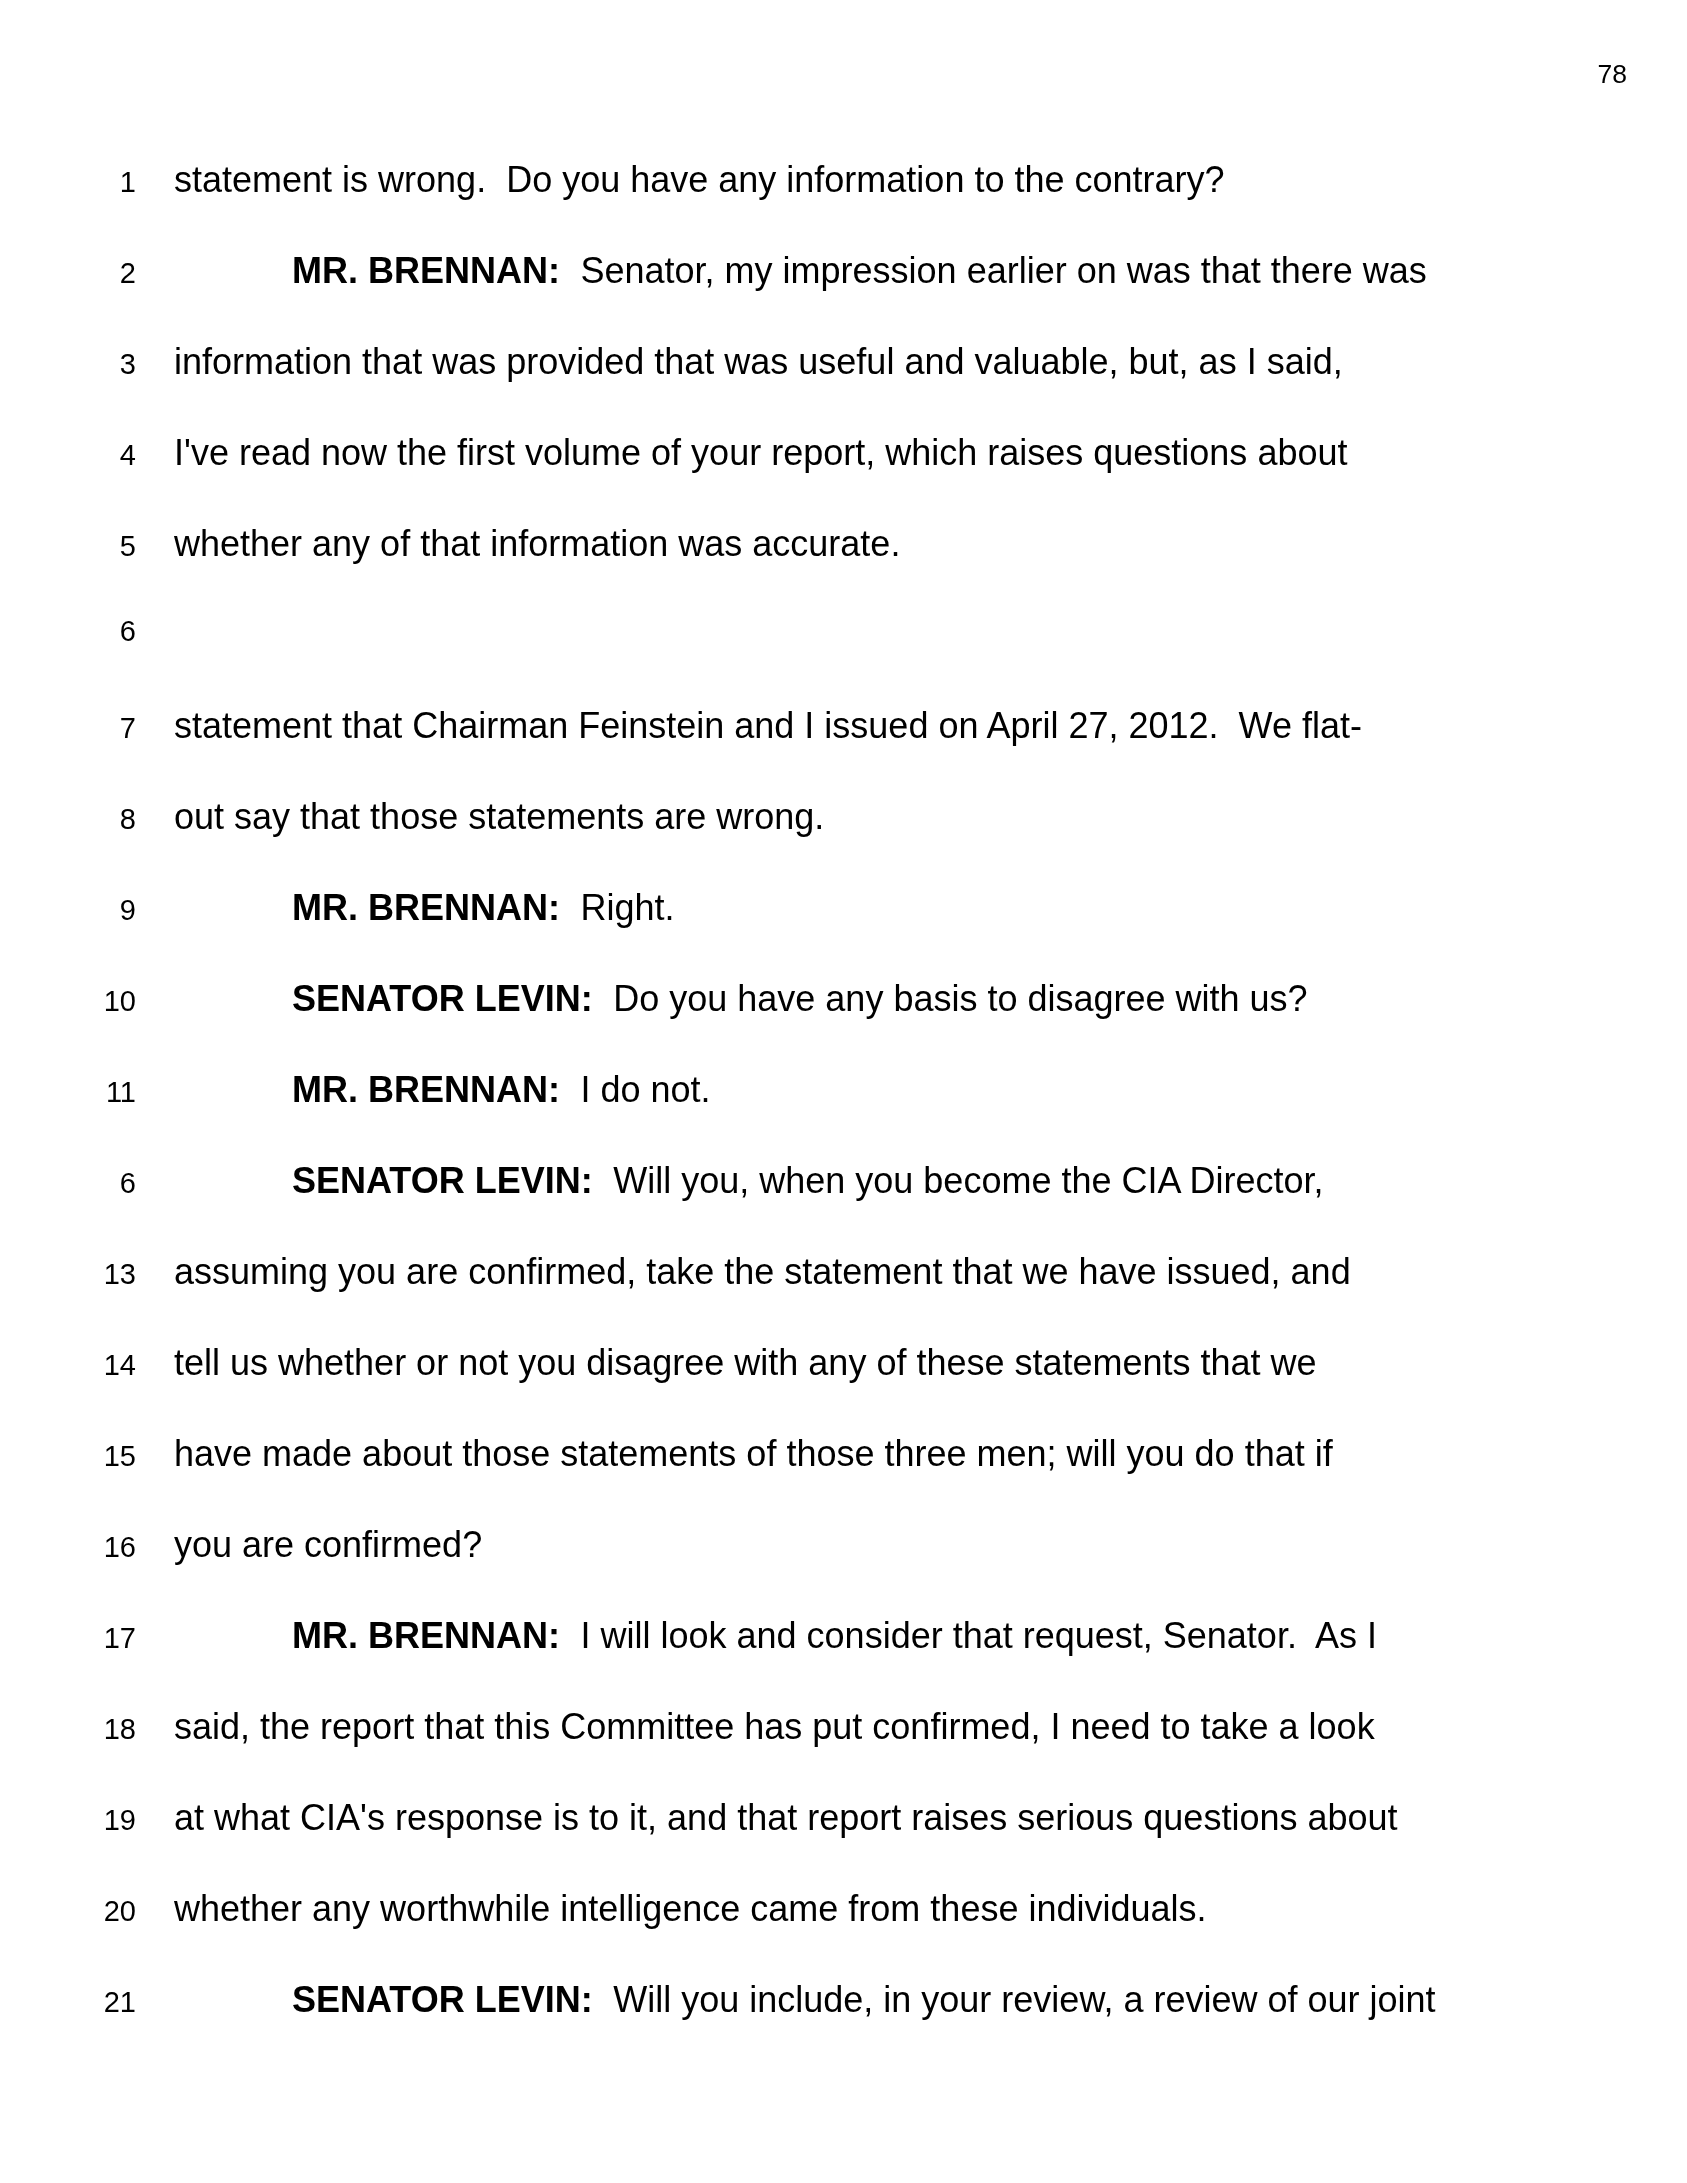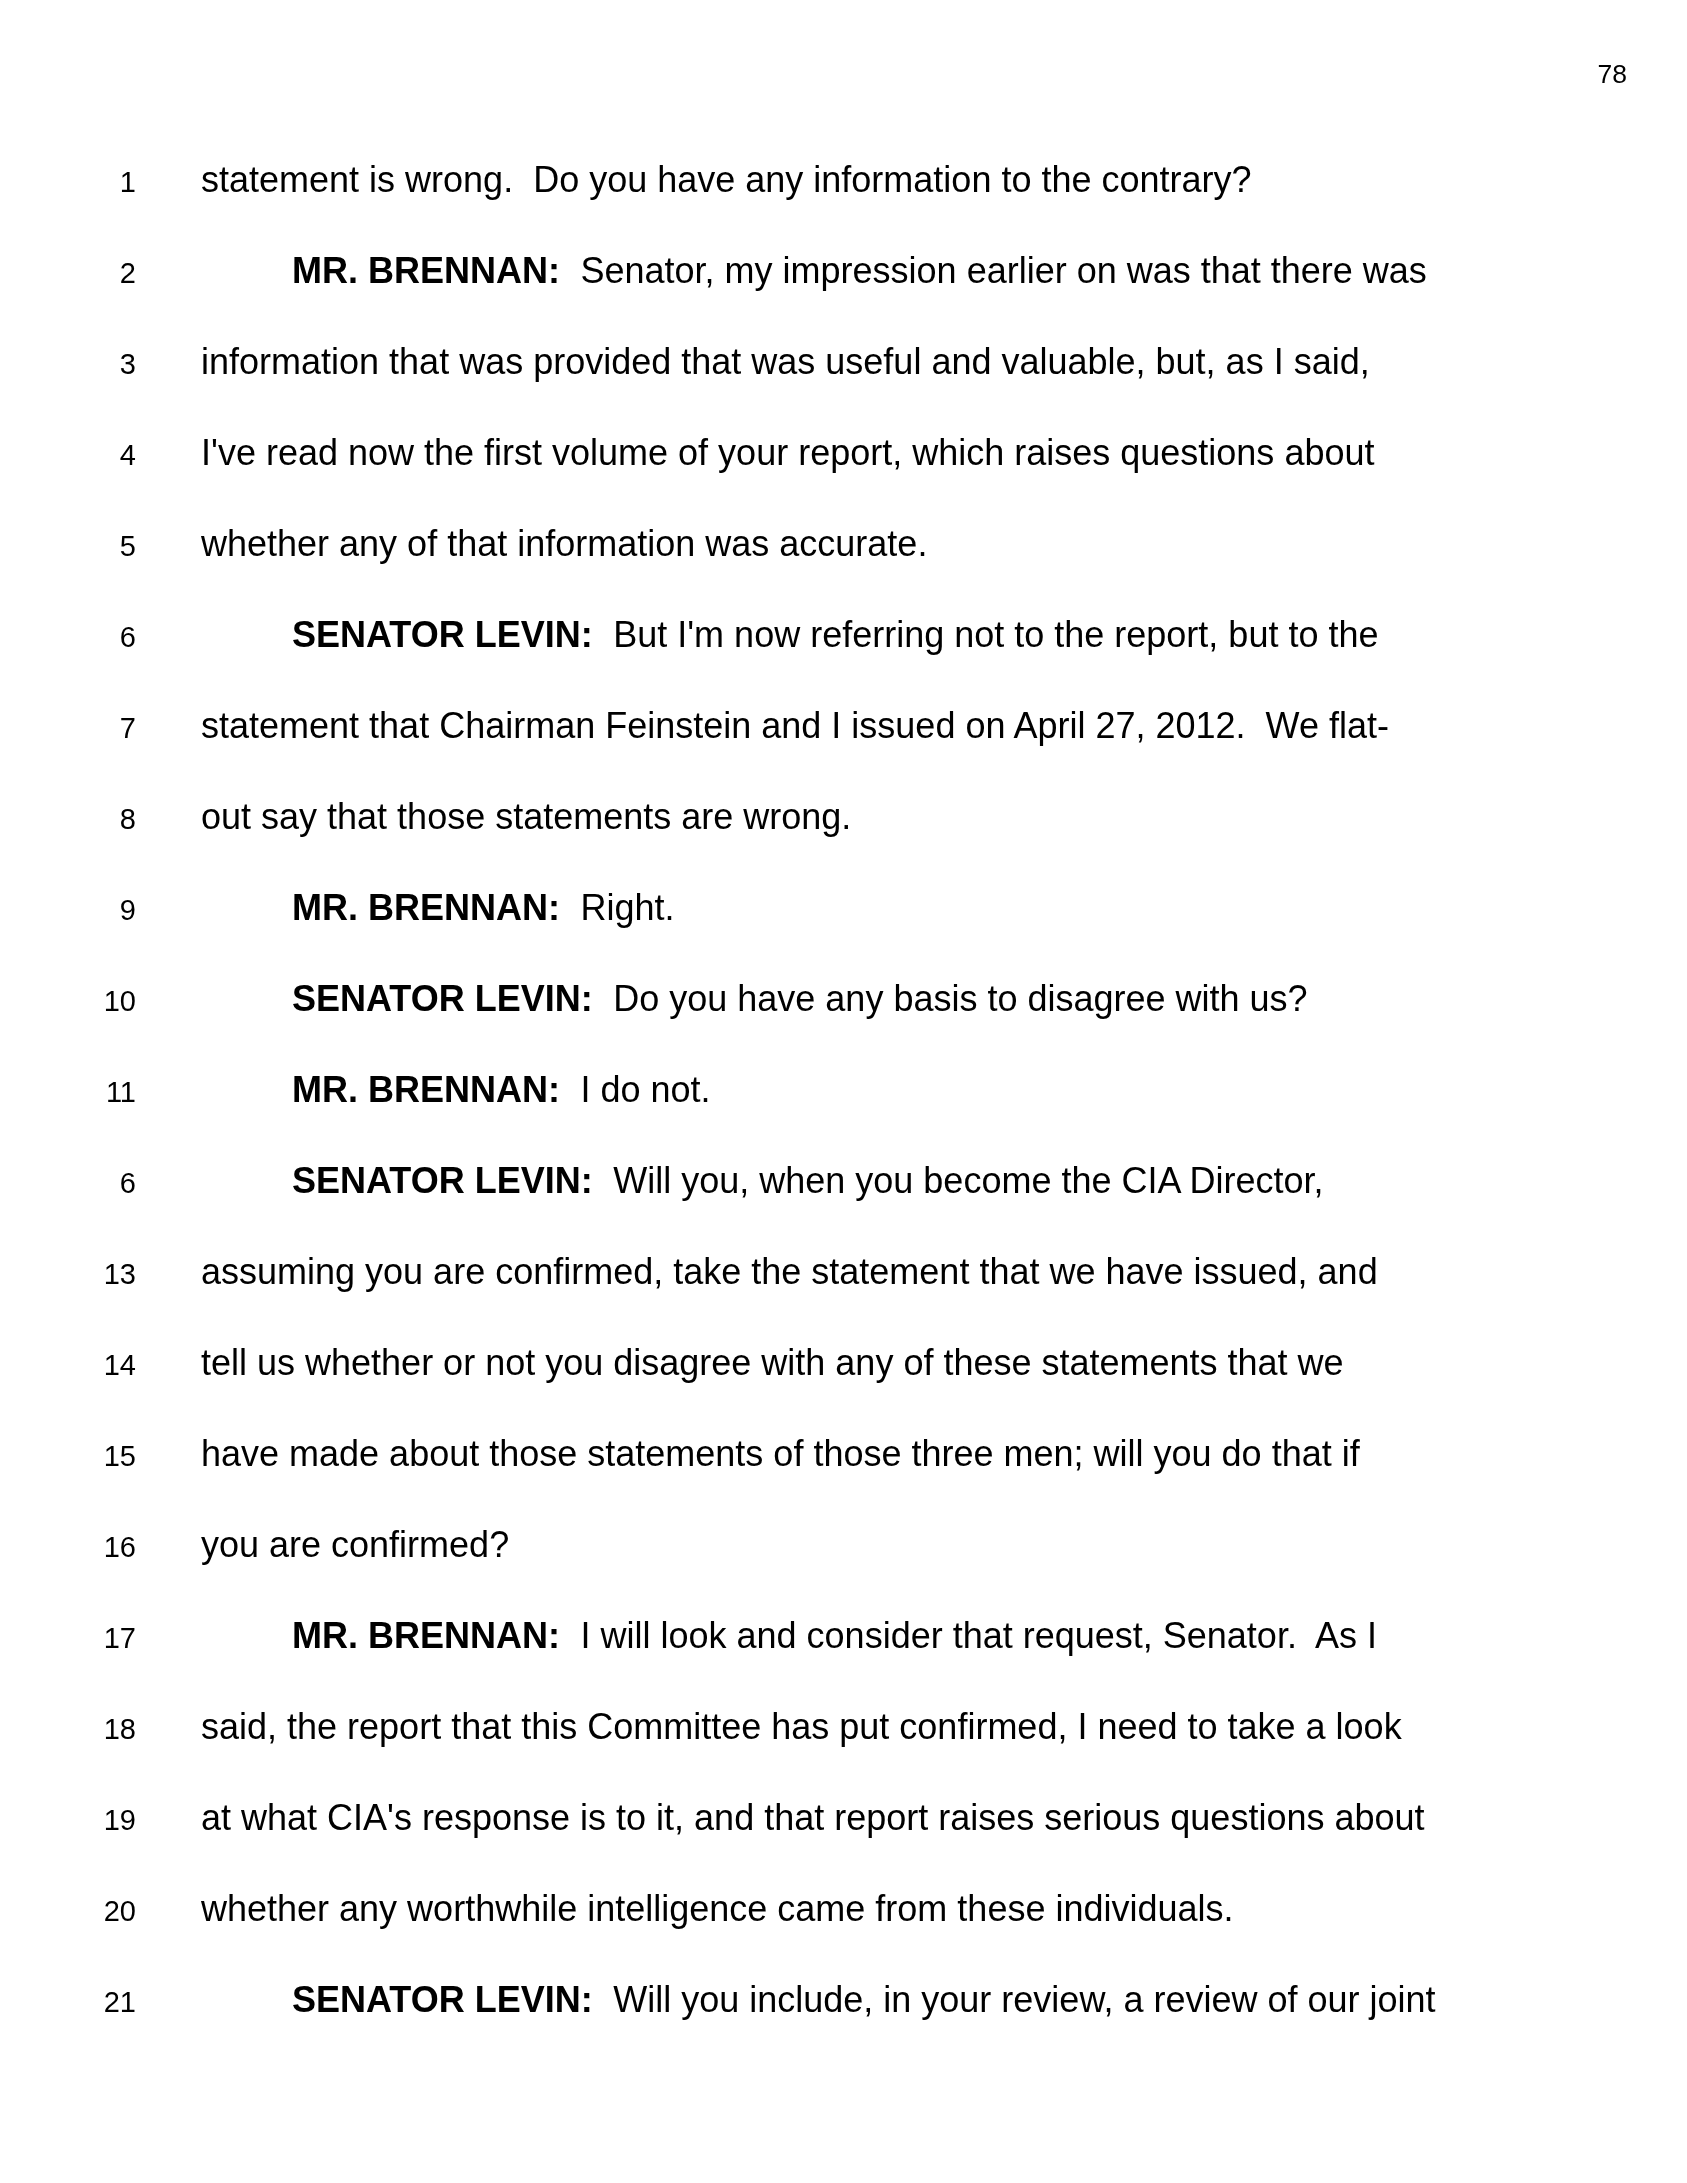--- a/index.html
+++ b/index.html
@@ -36,21 +36,21 @@
     white-space: pre-wrap;
   }
   .lineno {
     flex: none;
     width: 136px;
     text-align: right;
     font-size: 29px;
     line-height: 1.2;
   }
   .content {
-    margin-left: 65px;
+    margin-left: 38px;
     font-size: 36px;
     line-height: 1.15;
     white-space: pre-wrap;
   }
   .line-row.indent .content {
     margin-left: 144px;
   }
   .speaker {
     font-weight: bold;
   }
@@ -87,21 +87,20 @@
       <span class="content"><span class="speaker"></span><span class="speech">I've read now the first volume of your report, which raises questions about</span></span>
     </div>
 
     <div class="line-row">
       <span class="lineno">5</span>
       <span class="content"><span class="speaker"></span><span class="speech">whether any of that information was accurate.</span></span>
     </div>
 
     <div class="line-row indent">
       <span class="lineno">6</span>
-      <span class="content"><span class="speaker">SENATOR LEVIN:</span><span class="speech">But I'm now referring not to the report, but to the</span></span>
     </div>
 
     <div class="line-row">
       <span class="lineno">7</span>
       <span class="content"><span class="speaker"></span><span class="speech">statement that Chairman Feinstein and I issued on April 27, 2012.  We flat-</span></span>
     </div>
 
     <div class="line-row">
       <span class="lineno">8</span>
       <span class="content"><span class="speaker"></span><span class="speech">out say that those statements are wrong.</span></span>

